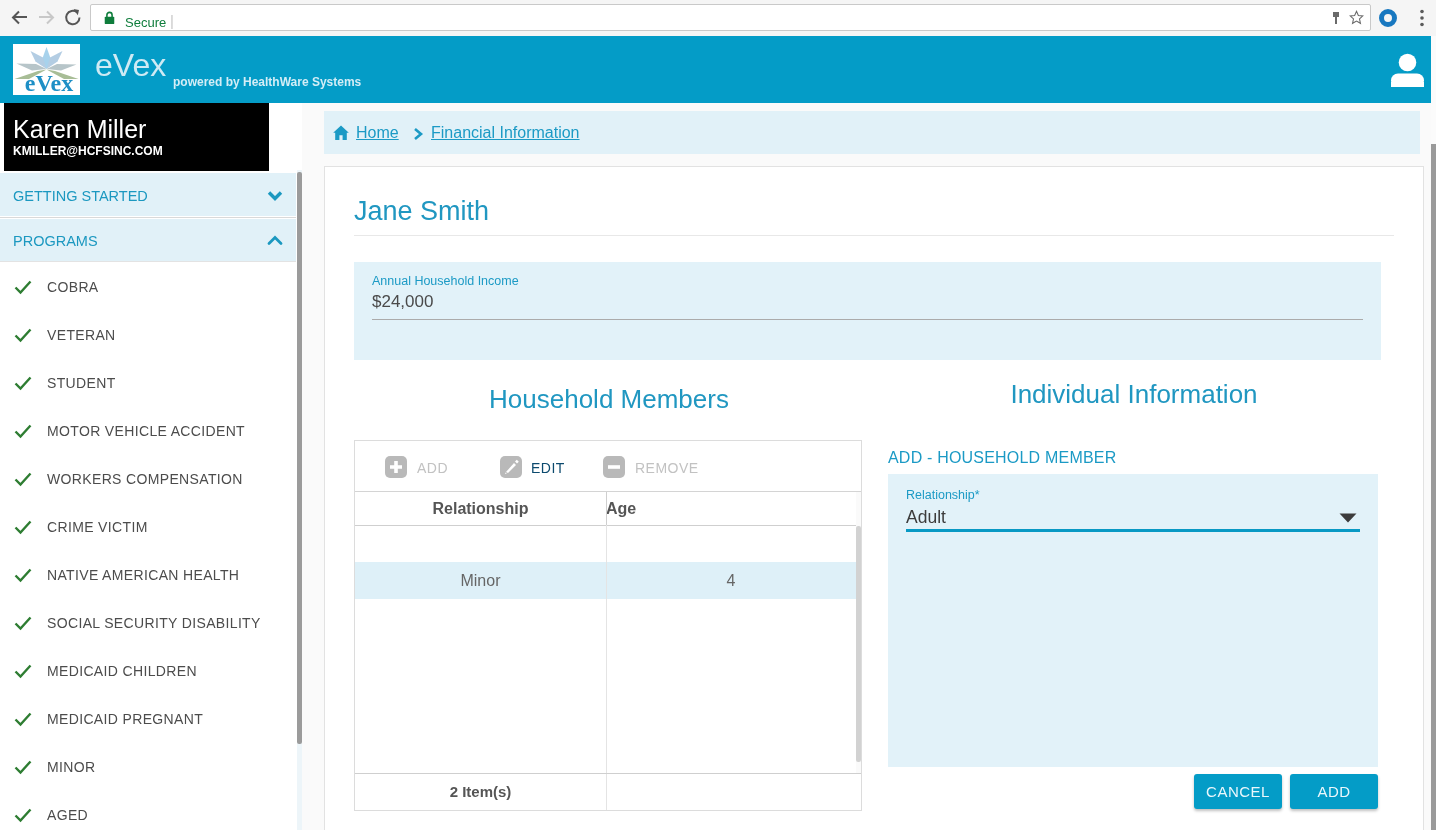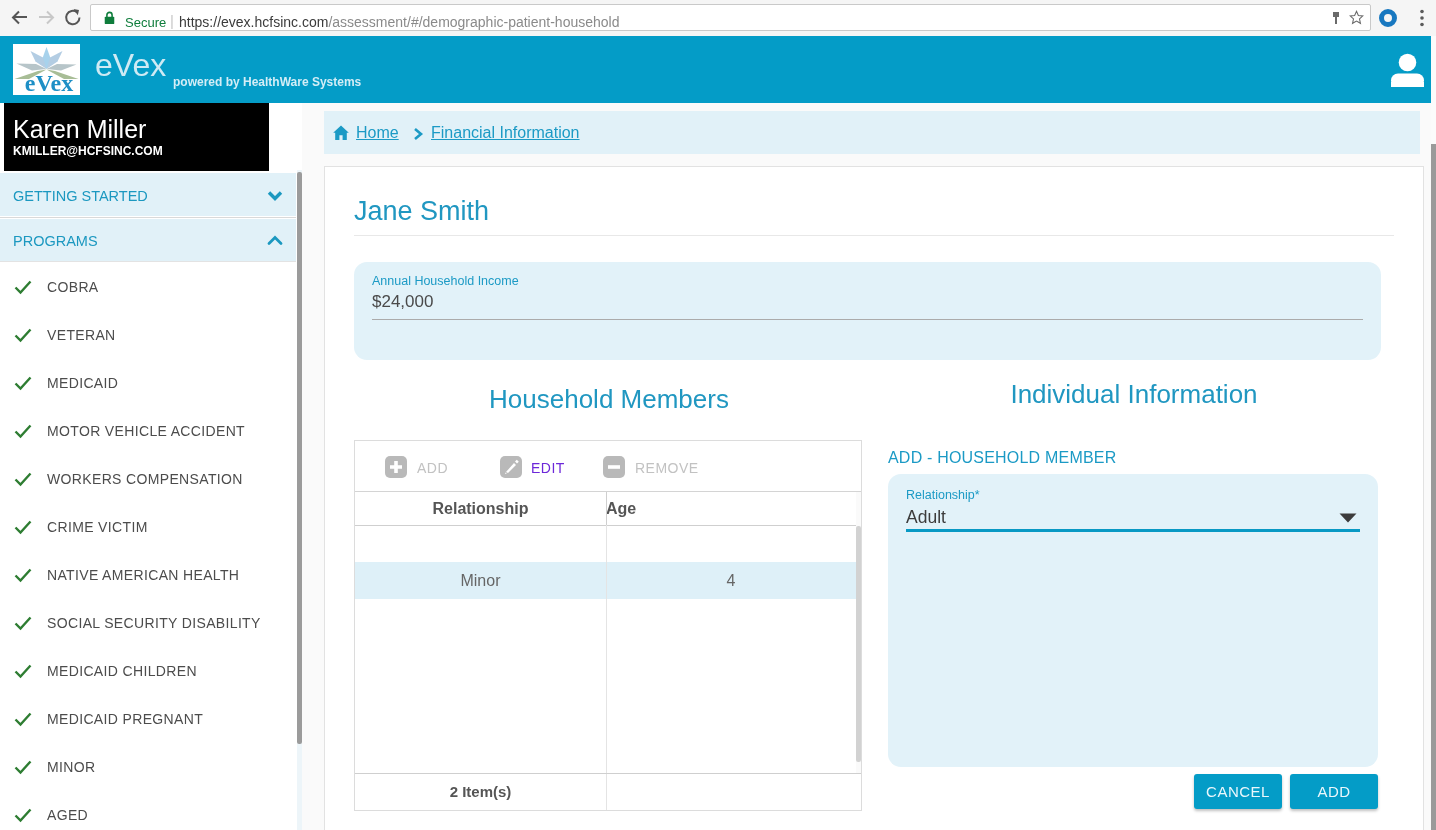--- a/index.html
+++ b/index.html
@@ -18,21 +18,21 @@
   #sidehead { position:absolute; left:4px; top:0; width:265px; height:68px; background:#000000; color:#fff; }
   .band { position:absolute; left:0; width:296px; background:#e1f1f8; color:#1b98c0; font-size:14.5px; }
   .item { position:absolute; left:0; width:296px; height:48px; color:#4c4c4c; font-size:14px; }
   .item span.txt { position:absolute; left:47px; top:50%; transform:translateY(-50%); letter-spacing:0.35px; }
   .chk { position:absolute; left:13px; top:14px; width:20px; height:20px; }
   
   #crumb { position:absolute; left:324px; top:111px; width:1096px; height:43px; background:#e1f1f8; }
   .tealtxt { color:#1b9ac5;text-align:right; }
   #card { position:absolute; left:324px; top:166px; width:1100px; height:680px; background:#fff; border:1px solid #e2e2e2; }
   .h-teal { color:#2097c1; }
-  .bluebox { background:#e2f2f9;border-radius:13px; }
+  .bluebox { background:#e2f2f9; }
   .btn { position:absolute; background:#049cc7; color:#eaf7fc; font-size:15px; text-align:center; line-height:35px; border-radius:3px; box-shadow:0 2px 3px rgba(0,0,0,0.25); letter-spacing:0.5px; }
   
   #pagescroll { position:absolute; left:1431px; top:36px; width:5px; height:794px; background:#fbfbfb; }
   #pagethumb { position:absolute; left:0px; top:108px; width:5px; height:686px; background:#9a9a9a; }
 </style>
 </head>
 <body>
 <div id="app">
 
   <div id="chrome">
@@ -46,21 +46,20 @@
         <path d="M16.5 9.5 A 6.7 6.7 0 1 1 14.2 4.5" stroke="#565656" stroke-width="2" fill="none"></path>
         <path d="M10.5 1 L16 2 L14.8 7.3 Z" fill="#565656"></path>
       </svg>
     <div id="addrbar">
       <svg class="abs" style="left:12px;top:5px" width="13" height="16" viewBox="0 0 15 16">
           <rect x="2" y="6.5" width="11" height="8.5" rx="1" fill="#0f7d3c"></rect>
           <path d="M4.5 7 V4.5 A 3 3 0 0 1 10.5 4.5 V7" stroke="#0f7d3c" stroke-width="1.8" fill="none"></path>
         </svg>
       <div class="urltext" style="left:34px;color:#0f7d3c;font-size:13px;top:10px;">Secure</div>
       <div class="urltext" style="left:79px;color:#c9c9c9;top:7px;">|</div>
-      <div class="urltext" style="left:88px;color:#3b3b3b;font-size:14px;">https://evex.hcfsinc.com<span style="color:#8a8a8a;">/assessment/#/demographic-patient-household</span></div>
       <svg class="abs" style="left:1238px;top:6px" width="14" height="14" viewBox="0 0 14 14">
           <path d="M4 1 h6 v5 h-6 z M6 6 h2 v7 h-2 z" fill="#6a6a6a"></path>
         </svg>
       <svg class="abs" style="left:1258px;top:5px" width="15" height="15" viewBox="0 0 17 17">
           <path d="M8.5 1.5 L10.6 6.2 L15.7 6.7 L11.9 10.1 L13 15.1 L8.5 12.5 L4 15.1 L5.1 10.1 L1.3 6.7 L6.4 6.2 Z" fill="none" stroke="#6a6a6a" stroke-width="1.2"></path>
         </svg>
     </div>
     <svg class="abs" style="left:1379px;top:9px" width="18" height="18" viewBox="0 0 18 18">
         <circle cx="9" cy="9" r="6.5" fill="none" stroke="#1878c0" stroke-width="5"></circle>
       </svg>
@@ -122,21 +121,21 @@
     <div class="item" style="top:208px;">
           <svg class="chk" viewBox="0 0 20 20">
             <path d="M2.5 10.5 L7.5 15.5 L17.5 4.5" stroke="#2e7d32" stroke-width="2.4" fill="none"></path>
           </svg>
           <span class="txt">VETERAN</span>
         </div>
     <div class="item" style="top:256px;">
           <svg class="chk" viewBox="0 0 20 20">
             <path d="M2.5 10.5 L7.5 15.5 L17.5 4.5" stroke="#2e7d32" stroke-width="2.4" fill="none"></path>
           </svg>
-          <span class="txt">MEDICAID</span>
+          <span class="txt">STUDENT</span>
         </div>
     <div class="item" style="top:304px;">
           <svg class="chk" viewBox="0 0 20 20">
             <path d="M2.5 10.5 L7.5 15.5 L17.5 4.5" stroke="#2e7d32" stroke-width="2.4" fill="none"></path>
           </svg>
           <span class="txt">MOTOR VEHICLE ACCIDENT</span>
         </div>
     <div class="item" style="top:352px;">
           <svg class="chk" viewBox="0 0 20 20">
             <path d="M2.5 10.5 L7.5 15.5 L17.5 4.5" stroke="#2e7d32" stroke-width="2.4" fill="none"></path>
@@ -220,21 +219,21 @@
       <div class="abs" style="left:30px;top:15px;width:22px;height:22px;background:#b9b9b9;border-radius:5px;"></div>
       <svg class="abs" style="left:30px;top:15px" width="22" height="22" viewBox="0 0 22 22">
           <path d="M11 5 V17 M5 11 H17" stroke="#fff" stroke-width="3.6"></path>
         </svg>
       <div class="abs" style="left:62px;top:19px;font-size:14px;color:#c2c2c2;letter-spacing:0.5px;">ADD</div>
       <div class="abs" style="left:145px;top:15px;width:22px;height:22px;background:#b9b9b9;border-radius:5px;"></div>
       <svg class="abs" style="left:145px;top:15px" width="22" height="22" viewBox="0 0 22 22">
           <path d="M6 16 L14 7 L16 9 L8 17 Z M15 5.6 L16.8 3.8 L18.8 5.8 L17 7.6 Z" fill="#fff"></path>
           <path d="M5.5 16.5 L5 18 L6.8 17.6 Z" fill="#fff"></path>
         </svg>
-      <div class="abs" style="left:176px;top:19px;font-size:14px;color:#6d28d9;letter-spacing:0.5px;">EDIT</div>
+      <div class="abs" style="left:176px;top:19px;font-size:14px;color:#0c4a6e;letter-spacing:0.5px;">EDIT</div>
       <div class="abs" style="left:248px;top:15px;width:22px;height:22px;background:#b9b9b9;border-radius:5px;"></div>
       <svg class="abs" style="left:248px;top:15px" width="22" height="22" viewBox="0 0 22 22">
           <path d="M5 11 H17" stroke="#fff" stroke-width="3.6"></path>
         </svg>
       <div class="abs" style="left:280px;top:19px;font-size:14px;color:#c2c2c2;letter-spacing:0.5px;">REMOVE</div>
       <div class="abs" style="left:0;top:50px;width:506px;height:1px;background:#d4d4d4;"></div>
 
       <div class="abs" style="left:0;top:51px;width:501px;height:33px;background:#fff;"></div>
       <div class="abs" style="left:0;top:51px;width:251px;height:33px;font-size:16px;font-weight:bold;color:#555;text-align:center;line-height:33px;">Relationship</div>
       <div class="abs" style="left:251px;top:51px;width:250px;height:33px;font-size:16px;font-weight:bold;color:#555;text-align:left;line-height:33px;">Age</div>

